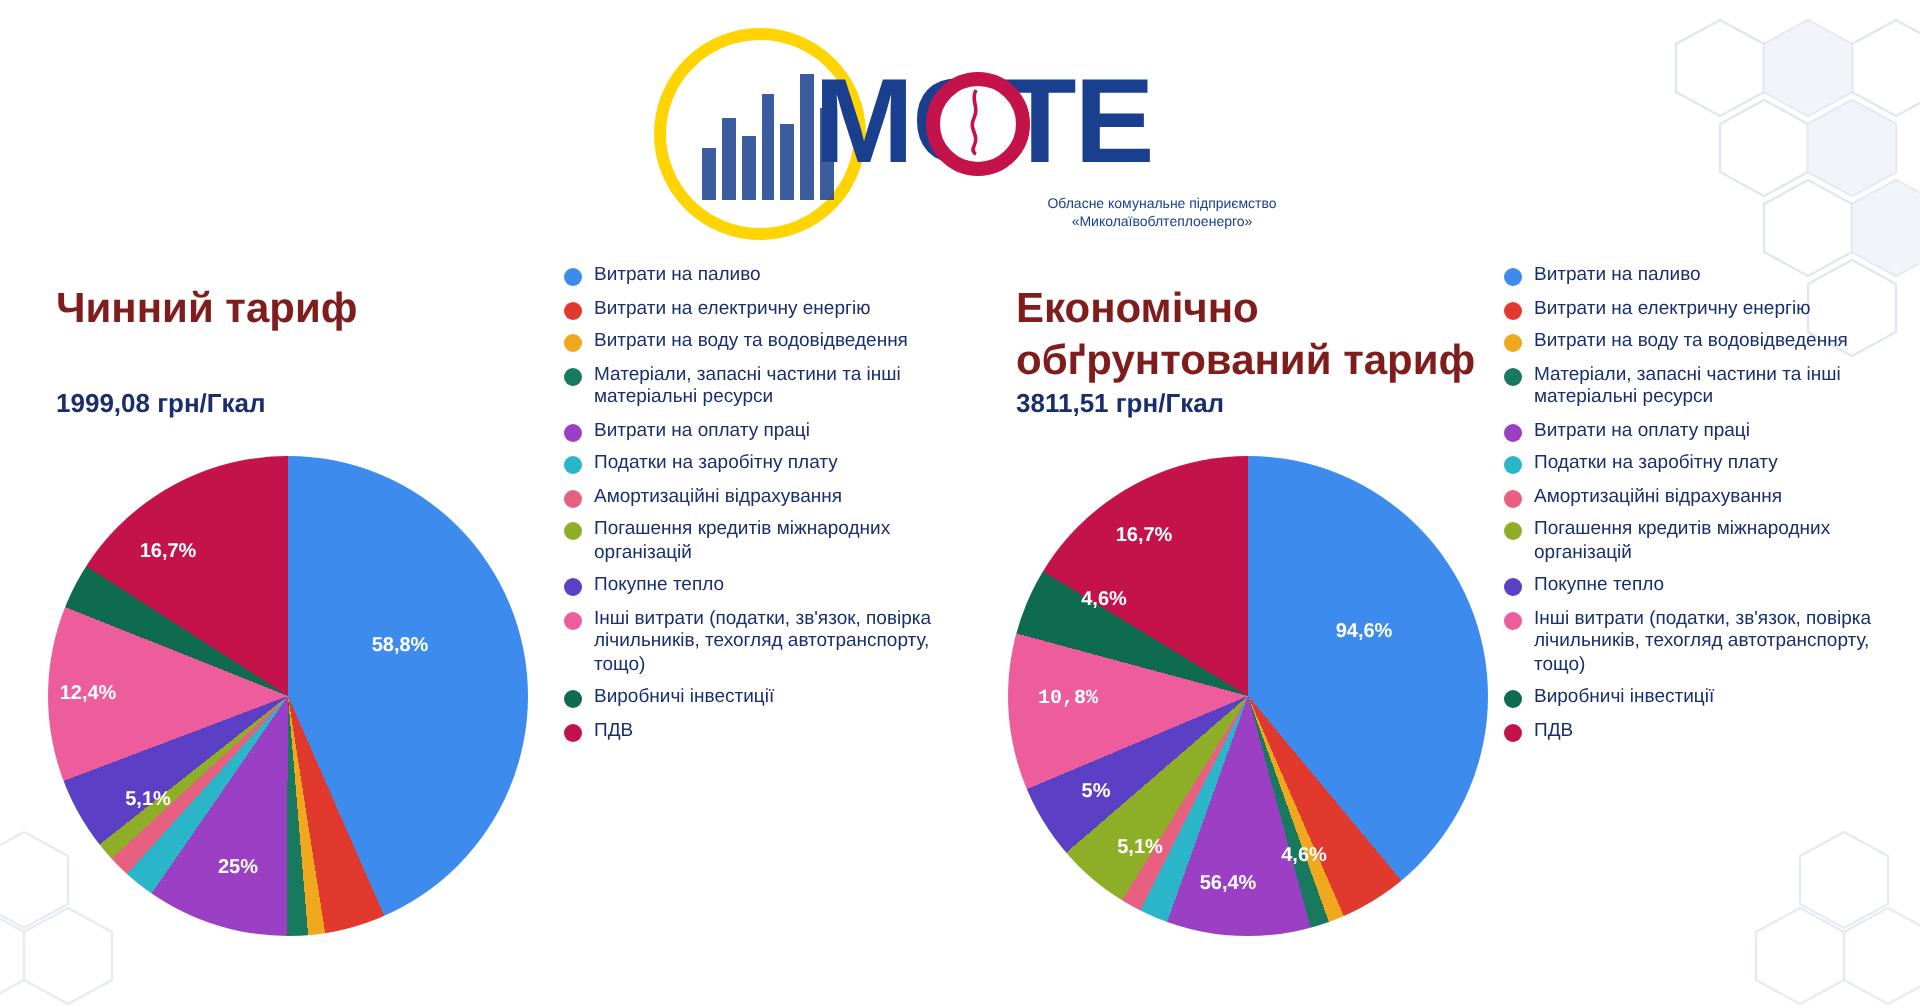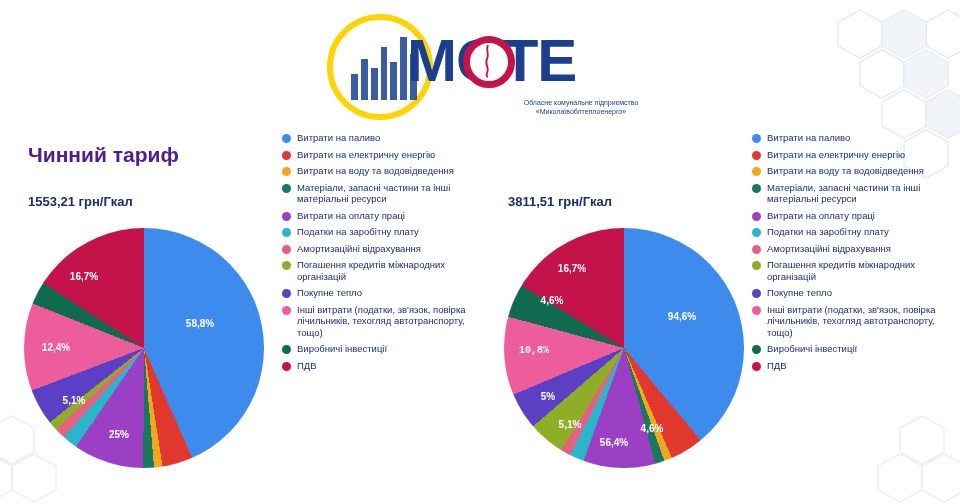--- a/index.html
+++ b/index.html
@@ -47,21 +47,21 @@
     font-size:7px;line-height:9px;color:#1a3f8f;text-align:center;
   }
 
   
   .panel{position:absolute;top:132px;height:372px;}
   .panel-left{left:0;width:480px;}
   .panel-right{left:480px;width:480px;}
 
   .panel-title{
     position:absolute;left:28px;top:10px;width:230px;
-    font-size:21px;font-weight:bold;color:#4c1d95;line-height:26px;
+    font-size:21px;font-weight:bold;color:#7f1d1d;line-height:26px;
   }
   .panel-sub{
     position:absolute;left:28px;top:62px;
     font-size:13px;font-weight:bold;color:#1a2e6e;
   }
 
   .pie-wrap{position:absolute;left:24px;top:96px;width:240px;height:240px;}
   .pie{width:240px;height:240px;border-radius:50%;}
   .slice-label{
     position:absolute;font-size:10px;font-weight:bold;color:#ffffff;
@@ -133,29 +133,29 @@
     <div class="logo-o"></div>
     <svg class="logo-flame" viewBox="0 0 10 34">
       <path d="M5 1 C2 7 7 9 4 15 C1 21 7 23 4 29 C2.5 32 5 33 5 33" fill="none" stroke="#c4124b" stroke-width="1.8"></path>
     </svg>
     <div class="logo-sub">Обласне комунальне підприємство «Миколаївоблтеплоенерго»</div>
   </div>
 </div>
 
 <div class="panel panel-left">
   <div class="panel-title">Чинний тариф</div>
-  <div class="panel-sub">1553,21 грн/Гкал</div>
+  <div class="panel-sub">1999,08 грн/Гкал</div>
 
   <div class="pie-wrap">
     <div class="pie" id="pie-left" style="background: conic-gradient(rgb(61, 139, 237) 0deg, rgb(61, 139, 237) 156.343deg, rgb(226, 57, 47) 156.343deg, rgb(226, 57, 47) 171.086deg, rgb(240, 168, 30) 171.086deg, rgb(240, 168, 30) 175.2deg, rgb(23, 121, 94) 175.2deg, rgb(23, 121, 94) 180.343deg, rgb(155, 63, 196) 180.343deg, rgb(155, 63, 196) 214.629deg, rgb(43, 181, 201) 214.629deg, rgb(43, 181, 201) 222.171deg, rgb(232, 96, 127) 222.171deg, rgb(232, 96, 127) 227.314deg, rgb(143, 174, 39) 227.314deg, rgb(143, 174, 39) 231.771deg, rgb(91, 63, 196) 231.771deg, rgb(91, 63, 196) 249.257deg, rgb(238, 93, 155) 249.257deg, rgb(238, 93, 155) 291.771deg, rgb(15, 107, 79) 291.771deg, rgb(15, 107, 79) 302.743deg, rgb(196, 18, 75) 302.743deg, rgb(196, 18, 75) 360deg);"></div>
     <div id="labels-left">
         <div class="slice-label" style="left: 176px; top: 95px;">58,8%</div>
         <div class="slice-label" style="left: 95px; top: 206px;">25%</div>
         <div class="slice-label" style="left: 50px; top: 172px;">5,1%</div>
-        <div class="slice-label" style="left: 32px; top: 119px;">12,4%</div>
+        <div class="slice-label" style="left: 20px; top: 119px;">12,4%</div>
         <div class="slice-label" style="left: 60px; top: 48px;">16,7%</div>
       </div>
   </div>
 
   <div class="legend legend-left" id="legend-left">
       <div class="legend-item">
         <span class="legend-dot" style="background: rgb(61, 139, 237);"></span>
         <span class="legend-label">Витрати на паливо</span>
       </div>
       <div class="legend-item">
@@ -199,20 +199,21 @@
         <span class="legend-label">Виробничі інвестиції</span>
       </div>
       <div class="legend-item">
         <span class="legend-dot" style="background: rgb(196, 18, 75);"></span>
         <span class="legend-label">ПДВ</span>
       </div>
     </div>
 </div>
 
 <div class="panel panel-right">
+  <div class="panel-title">Економічно обґрунтований тариф</div>
   <div class="panel-sub">3811,51 грн/Гкал</div>
 
   <div class="pie-wrap">
     <div class="pie" id="pie-right" style="background: conic-gradient(rgb(61, 139, 237) 0deg, rgb(61, 139, 237) 140.273deg, rgb(226, 57, 47) 140.273deg, rgb(226, 57, 47) 156.445deg, rgb(240, 168, 30) 156.445deg, rgb(240, 168, 30) 160.313deg, rgb(23, 121, 94) 160.313deg, rgb(23, 121, 94) 164.883deg, rgb(155, 63, 196) 164.883deg, rgb(155, 63, 196) 199.688deg, rgb(43, 181, 201) 199.688deg, rgb(43, 181, 201) 206.719deg, rgb(232, 96, 127) 206.719deg, rgb(232, 96, 127) 211.641deg, rgb(143, 174, 39) 211.641deg, rgb(143, 174, 39) 229.219deg, rgb(91, 63, 196) 229.219deg, rgb(91, 63, 196) 247.148deg, rgb(238, 93, 155) 247.148deg, rgb(238, 93, 155) 285.117deg, rgb(15, 107, 79) 285.117deg, rgb(15, 107, 79) 301.289deg, rgb(196, 18, 75) 301.289deg, rgb(196, 18, 75) 360deg);"></div>
     <div id="labels-right">
         <div class="slice-label" style="left: 178px; top: 88px;">94,6%</div>
         <div class="slice-label" style="left: 148px; top: 200px;">4,6%</div>
         <div class="slice-label" style="left: 110px; top: 214px;">56,4%</div>
         <div class="slice-label" style="left: 66px; top: 196px;">5,1%</div>
         <div class="slice-label" style="left: 44px; top: 168px;">5%</div>

